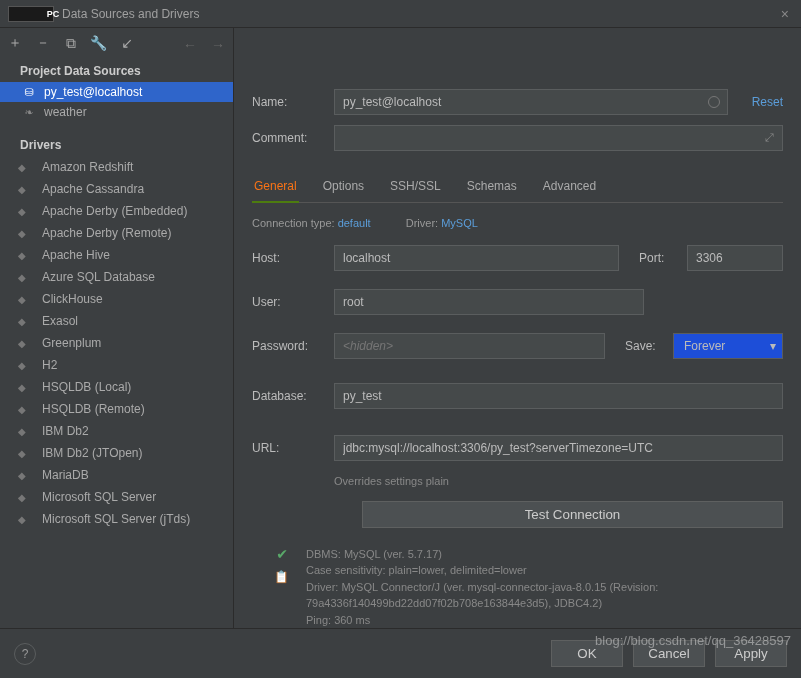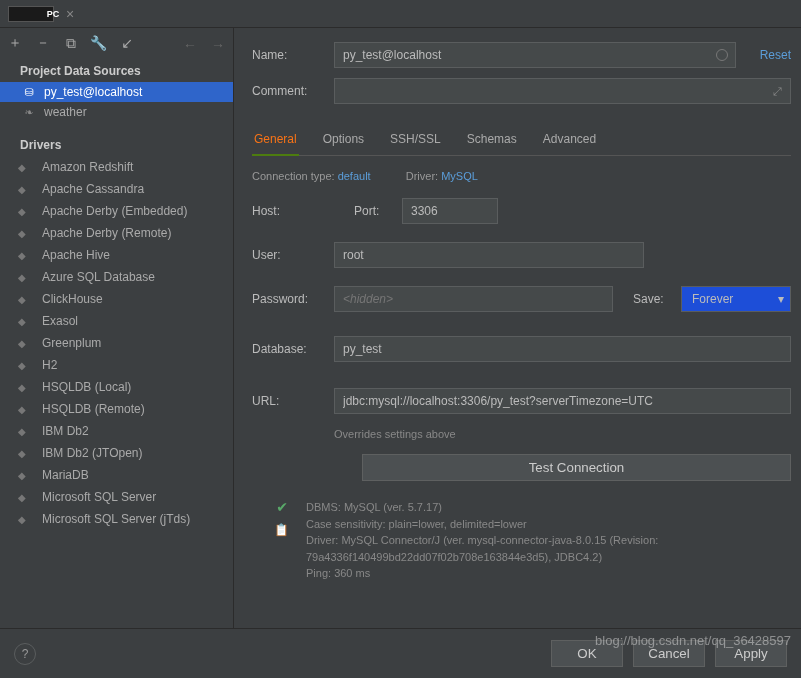--- a/index.html
+++ b/index.html
@@ -100,21 +100,22 @@
   width: 16px; height: 14px;
   font-size: 10px;
   color: #777;
   display: inline-flex;
   align-items: center;
 }
 .right {
   flex: 1;
   display: flex;
   flex-direction: column;
-  padding: 14px 10px 0 18px;
+  padding: 14px 18px 0 18px;
+  justify-content: flex-end;
 }
 .form-row {
   display: flex;
   align-items: center;
   margin-bottom: 10px;
 }
 .form-label {
   width: 82px;
   color: #bbb;
 }
@@ -237,20 +238,21 @@
   font-size: 13px;
   pointer-events: none;
 }
 .url-input { font-family: inherit; }
 </style>
 </head>
 <body>
 
 <div class="titlebar">
   <span class="app-icon">PC</span>
+  <span class="title">Data Sources and Drivers</span>
   <span class="close">×</span>
 </div>
 
 <div class="main">
   <div class="left">
     <div class="toolbar">
       <span class="tb-btn">＋</span>
       <span class="tb-btn">－</span>
       <span class="tb-btn">⧉</span>
       <span class="tb-btn">🔧</span>
@@ -375,20 +377,21 @@
     <div class="conn-type-row">
       <span>Connection type:</span>
       <span class="link">default</span>
       <span class="sep"></span>
       <span>Driver:</span>
       <span class="link">MySQL</span>
     </div>
 
     <div class="field-row">
       <span class="form-label">Host:</span>
+      <input class="text-input" value="localhost" style="">
       <span class="port-label">Port:</span>
       <input class="text-input port-input" value="3306" style="">
     </div>
 
     <div class="field-row">
       <span class="form-label">User:</span>
       <input class="text-input" style="max-width: 310px;" value="root">
     </div>
 
     <div class="field-row">
@@ -403,21 +406,21 @@
 
     <div class="field-row" style="margin-top:6px">
       <span class="form-label">Database:</span>
       <input class="text-input" value="py_test" style="">
     </div>
 
     <div class="field-row" style="margin-top:8px">
       <span class="form-label">URL:</span>
       <input class="text-input url-input" value="jdbc:mysql://localhost:3306/py_test?serverTimezone=UTC" style="">
     </div>
-    <div class="url-hint">Overrides settings above</div>
+    <div class="url-hint">Overrides settings plain</div>
 
     <button class="btn test-btn">Test Connection</button>
 
     <div class="status-block">
       <div class="status-icons">
         <span class="check-icon">✔</span>
         <span class="copy-icon">📋</span>
       </div>
       <div class="status-text">
         <div>DBMS: MySQL (ver. 5.7.17)</div>

